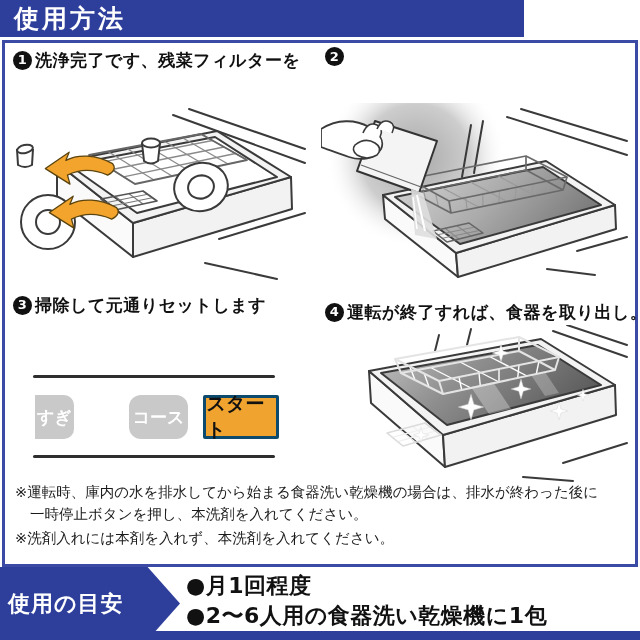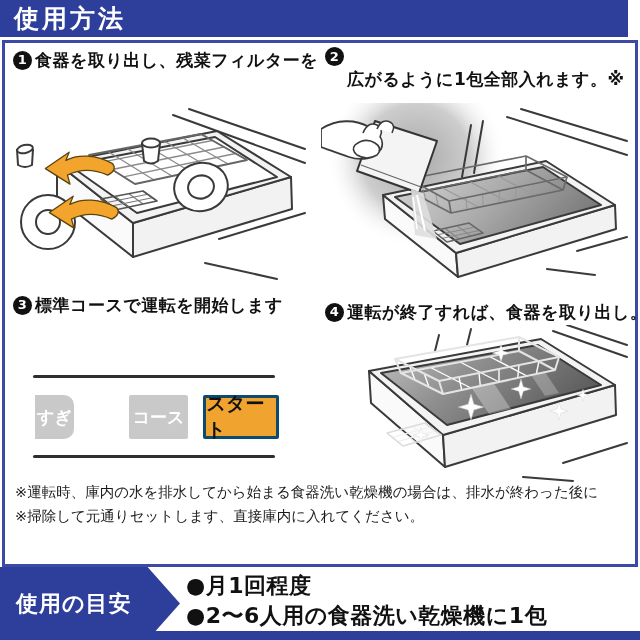--- a/index.html
+++ b/index.html
@@ -1,73 +1,72 @@
 <!DOCTYPE html>
 <html><head>
 <meta charset="utf-8">
 <style>
   html,body{margin:0;padding:0;}
   body{
     width:640px;height:640px;position:relative;overflow:hidden;background:#fff;
     font-family:"DejaVu Sans","Liberation Sans",sans-serif;color:#111;
   }
   
-  .header{position:absolute;left:0;top:0;width:628px;height:37px;background:#2e3e9b;display:flex;align-items:center;}
+  .header{position:absolute;left:0;top:0;width:524px;height:37px;background:#2e3e9b;display:flex;align-items:center;}
   .header-title{color:#fff;font-weight:bold;font-size:25px;padding-left:14px;letter-spacing:3px;}
   
   .content-box{position:absolute;left:2px;top:40px;width:636px;height:527px;border:3px solid #3a4aa5;background:#fff;box-sizing:border-box;}
   .step{position:absolute;font-weight:bold;font-size:17px;line-height:26px;letter-spacing:.5px;white-space:nowrap;}
   .step .l1{display:flex;align-items:center;}
   .stepnum{display:inline-flex;flex:none;width:19px;height:19px;margin-right:3px;border-radius:50%;background:#111;color:#fff;
     font-size:13px;font-weight:bold;align-items:center;justify-content:center;}
   .step .l2{padding-left:22px;}
   .illus{position:absolute;}
   
   .panel{position:absolute;left:28px;top:332px;width:246px;}
   .pline{width:242px;height:3px;background:#2e2e2e;border-radius:2px;}
   .pbtns{display:flex;align-items:flex-start;margin:17px 0 16px 2px;}
   .pbtn{height:44px;display:flex;align-items:center;justify-content:center;font-weight:bold;box-sizing:border-box;}
   .pbtn.gray{background:#c9c9c9;color:#fff;font-size:17px;}
   .pbtn.cropped{width:40px;border-radius:0 10px 10px 0;margin-right:15px;}
-  .pbtn.g2{width:62px;border-radius:2px;margin-right:15px;margin-left:40px;}
+  .pbtn.g2{width:62px;border-radius:12px;margin-right:15px;margin-left:40px;}
   .pbtn.orange{width:78px;background:#f0a42f;border:3px solid #0c4a6e;color:#111;font-size:19px;border-radius:2px;}
   
   .notes{position:absolute;left:10px;top:438px;width:614px;font-size:14.5px;line-height:22px;color:#1a1a1a;}
   .note{margin-bottom:2px;}
   .note .nl2{padding-left:15px;}
   
   .band{position:absolute;left:0;top:567px;width:640px;height:73px;background:#fff;}
   .band-strip{position:absolute;left:0;bottom:0;width:640px;height:9px;background:#2e3e9b;}
   .band-label{position:absolute;left:0;top:0;width:180px;height:73px;background:#2e3e9b;
     clip-path:polygon(0 0,82% 0,100% 50%,82% 100%,0 100%);
-    color:#fff;font-weight:bold;font-size:22px;display:flex;align-items:center;padding-left:16px;box-sizing:border-box;letter-spacing:1px;}
+    color:#fff;font-weight:bold;font-size:22px;display:flex;align-items:center;padding-left:8px;box-sizing:border-box;letter-spacing:1px;}
   .band-items{position:absolute;left:186px;top:4px;font-weight:bold;font-size:22px;line-height:30px;color:#111;letter-spacing:.5px;}
   svg{display:block;}
 </style>
 </head>
 <body>
 
 <div class="header">
   <span class="header-title">使用方法</span>
 </div>
 
 <div class="content-box">
 
   <div class="step" style="left:8px;top:4px;">
     <div class="l1">
       <span class="stepnum">1</span>
-      <span>食器を取り出し、残菜フィルターを</span>
+      <span>洗浄完了です、残菜フィルターを</span>
     </div>
   </div>
 
   <div class="step" style="left:320px;top:4px;">
     <div class="l1">
       <span class="stepnum">2</span>
     </div>
-    <div class="l2">広がるように1包全部入れます。※</div>
   </div>
 
   <svg class="illus" style="left:0;top:64px;" width="306" height="180" viewBox="0 0 306 180">
     <g stroke="#3a3a3a" stroke-width="2" fill="none" stroke-linejoin="round" stroke-linecap="round">
 
       <path d="M168,8 L300,56"></path>
       <path d="M184,2 L300,42"></path>
       <path d="M214,132 L300,106"></path>
       <path d="M200,156 L272,172"></path>
 
@@ -194,21 +193,21 @@
 
     <path d="M0,26 C16,16 34,16 48,24 C58,30 64,38 60,46 C54,56 40,58 28,54 C16,50 6,46 0,44 Z" fill="#fff" stroke="#3a3a3a" stroke-width="1.8"></path>
     <path d="M42,30 q5,-12 14,-8 q7,3 3,12" fill="#fff" stroke="#3a3a3a" stroke-width="1.6"></path>
     <path d="M56,26 q5,-11 13,-7 q6,3 2,11" fill="#fff" stroke="#3a3a3a" stroke-width="1.6"></path>
     <path d="M34,42 q10,-8 20,-2 q8,5 2,12 q-10,6 -20,0 q-6,-5 -2,-10 Z" fill="#fff" stroke="#3a3a3a" stroke-width="1.6"></path>
   </svg>
 
   <div class="step" style="left:8px;top:249px;">
     <div class="l1">
       <span class="stepnum">3</span>
-      <span>標準コースで運転を開始します</span>
+      <span>掃除して元通りセットします</span>
     </div>
   </div>
 
   <div class="step" style="left:320px;top:256px;">
     <div class="l1">
       <span class="stepnum">4</span>
       <span>運転が終了すれば、食器を取り出し。</span>
     </div>
   </div>
 
@@ -285,23 +284,24 @@
       <use href="#sp" transform="translate(238,86) scale(0.8)"></use>
       <use href="#sp" transform="translate(100,110) scale(0.7)"></use>
       <use href="#sp" transform="translate(180,28) scale(0.8)"></use>
       <use href="#sp" transform="translate(262,70) scale(0.55)"></use>
     </g>
   </svg>
 
   <div class="notes">
     <div class="note">
       <div>※運転時、庫内の水を排水してから始まる食器洗い乾燥機の場合は、排水が終わった後に</div>
+      <div class="nl2">一時停止ボタンを押し、本洗剤を入れてください。</div>
     </div>
     <div class="note">
-      <div>※掃除して元通りセットします、直接庫内に入れてください。</div>
+      <div>※洗剤入れには本剤を入れず、本洗剤を入れてください。</div>
     </div>
   </div>
 </div>
 
 <div class="band">
   <div class="band-strip"></div>
   <div class="band-label">使用の目安</div>
   <div class="band-items">
     <div>●月1回程度</div>
     <div>●2〜6人用の食器洗い乾燥機に1包</div>

